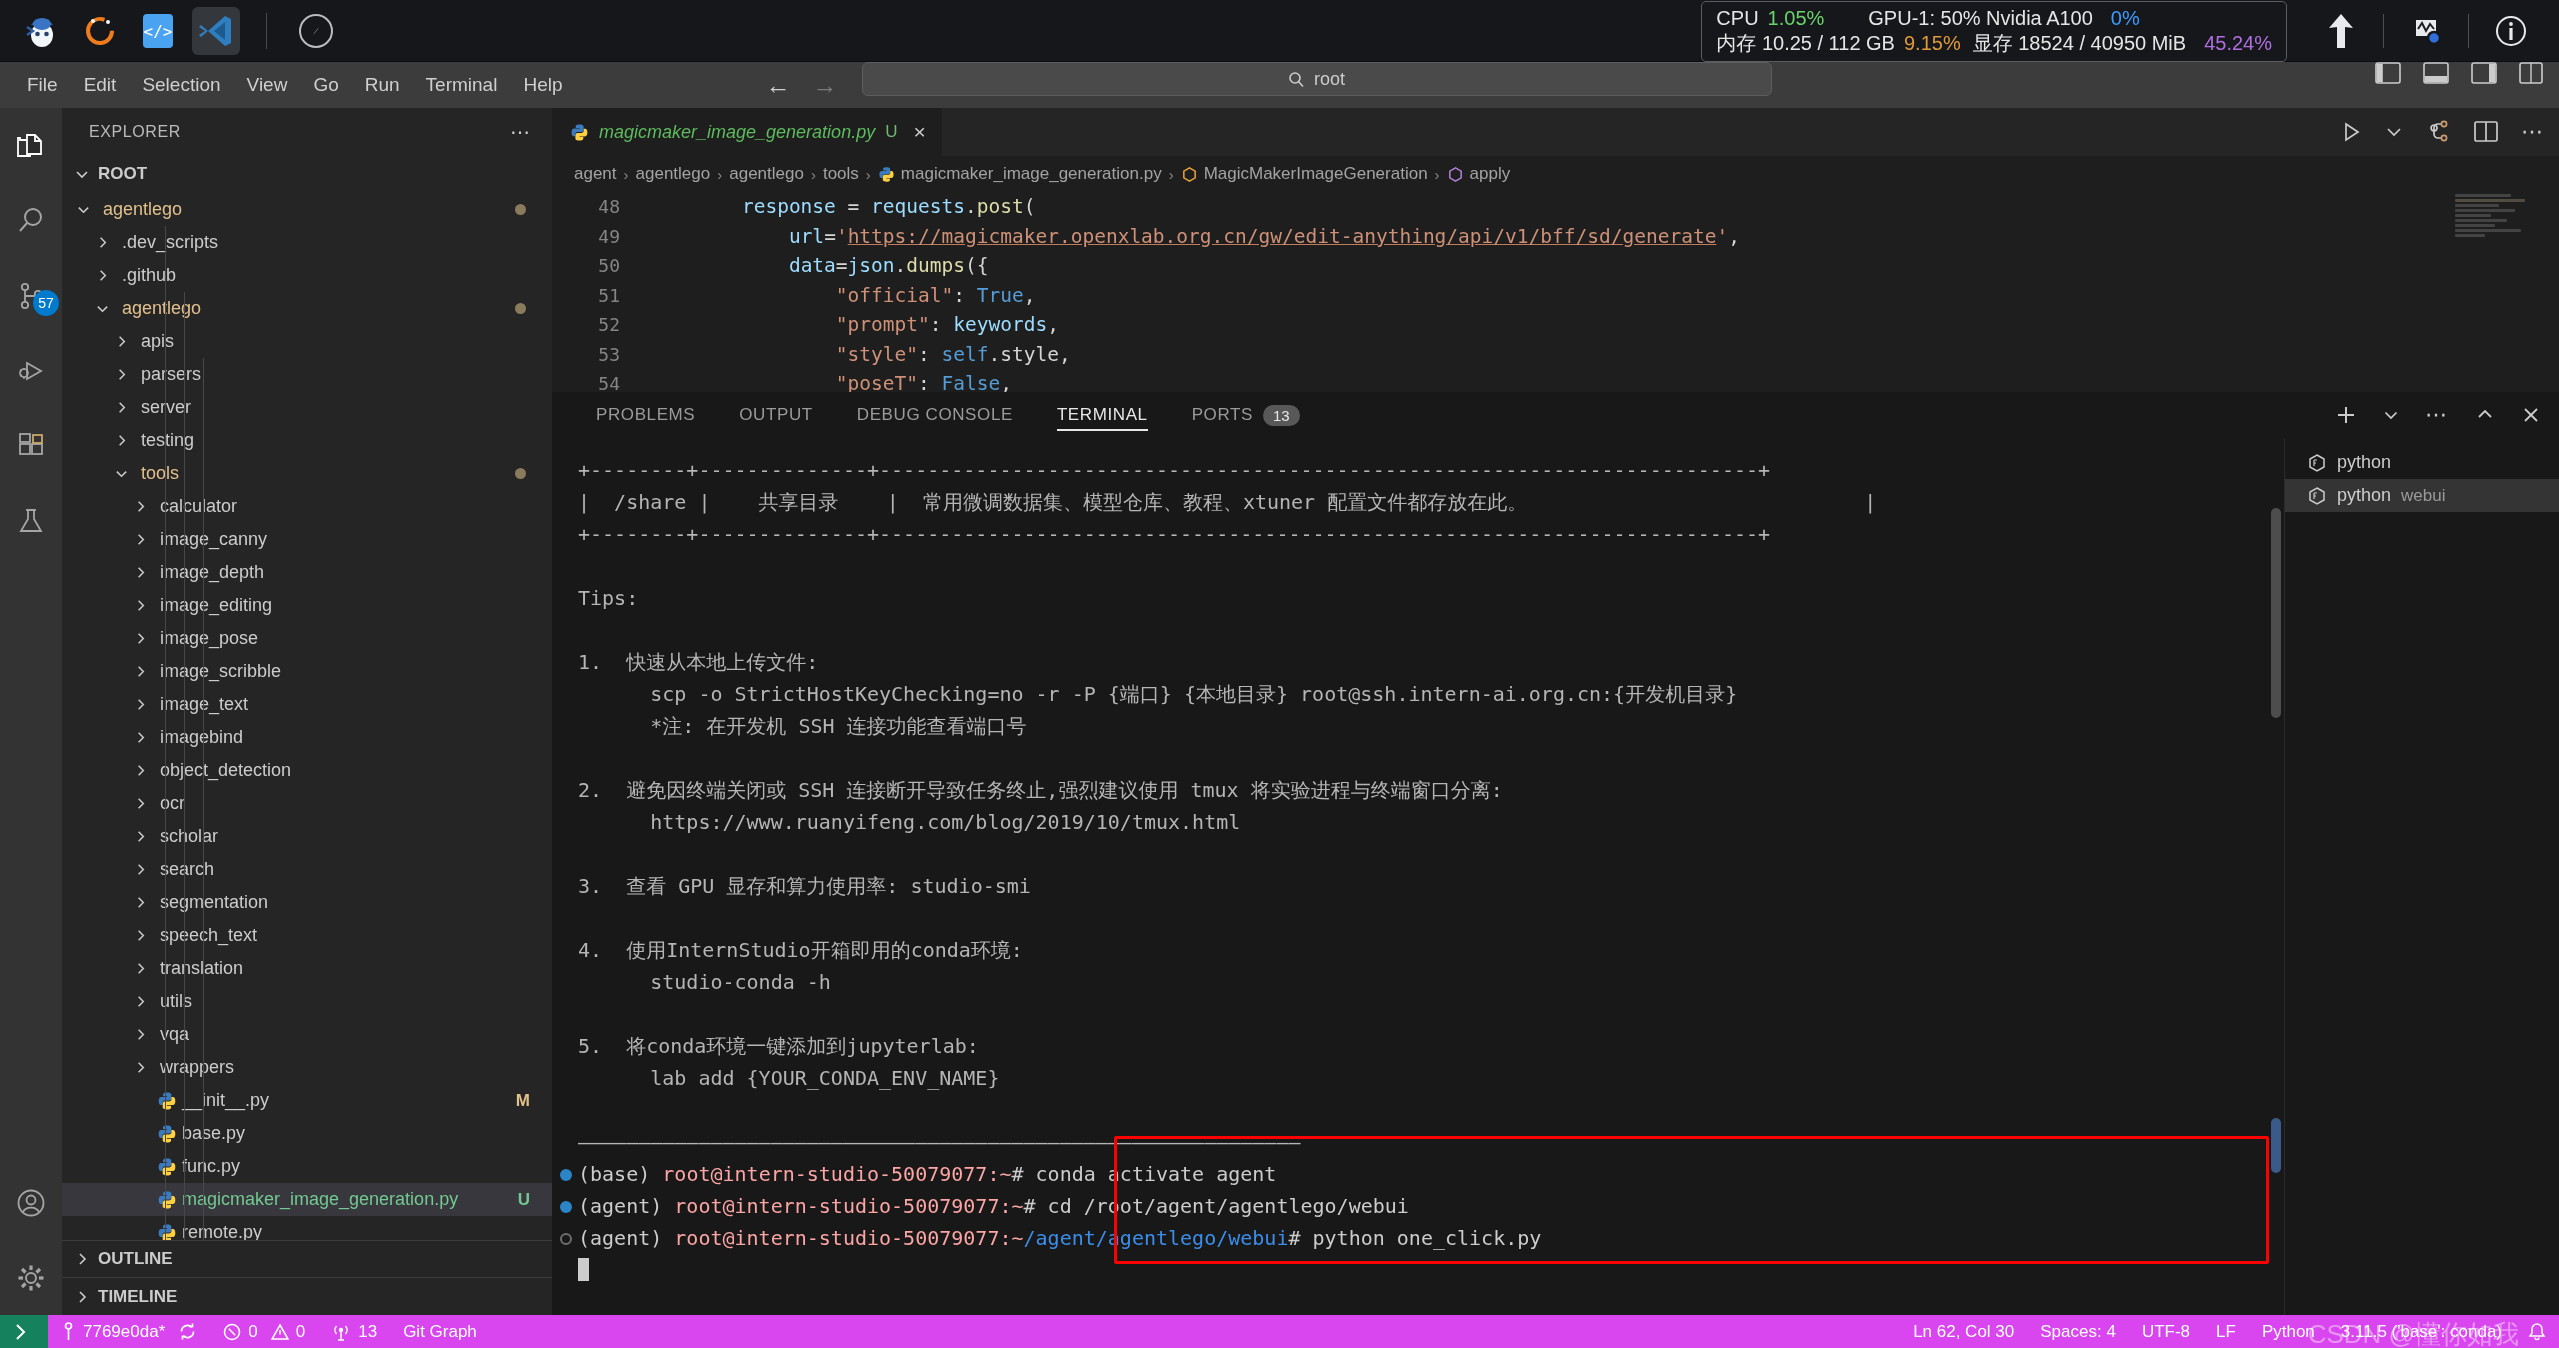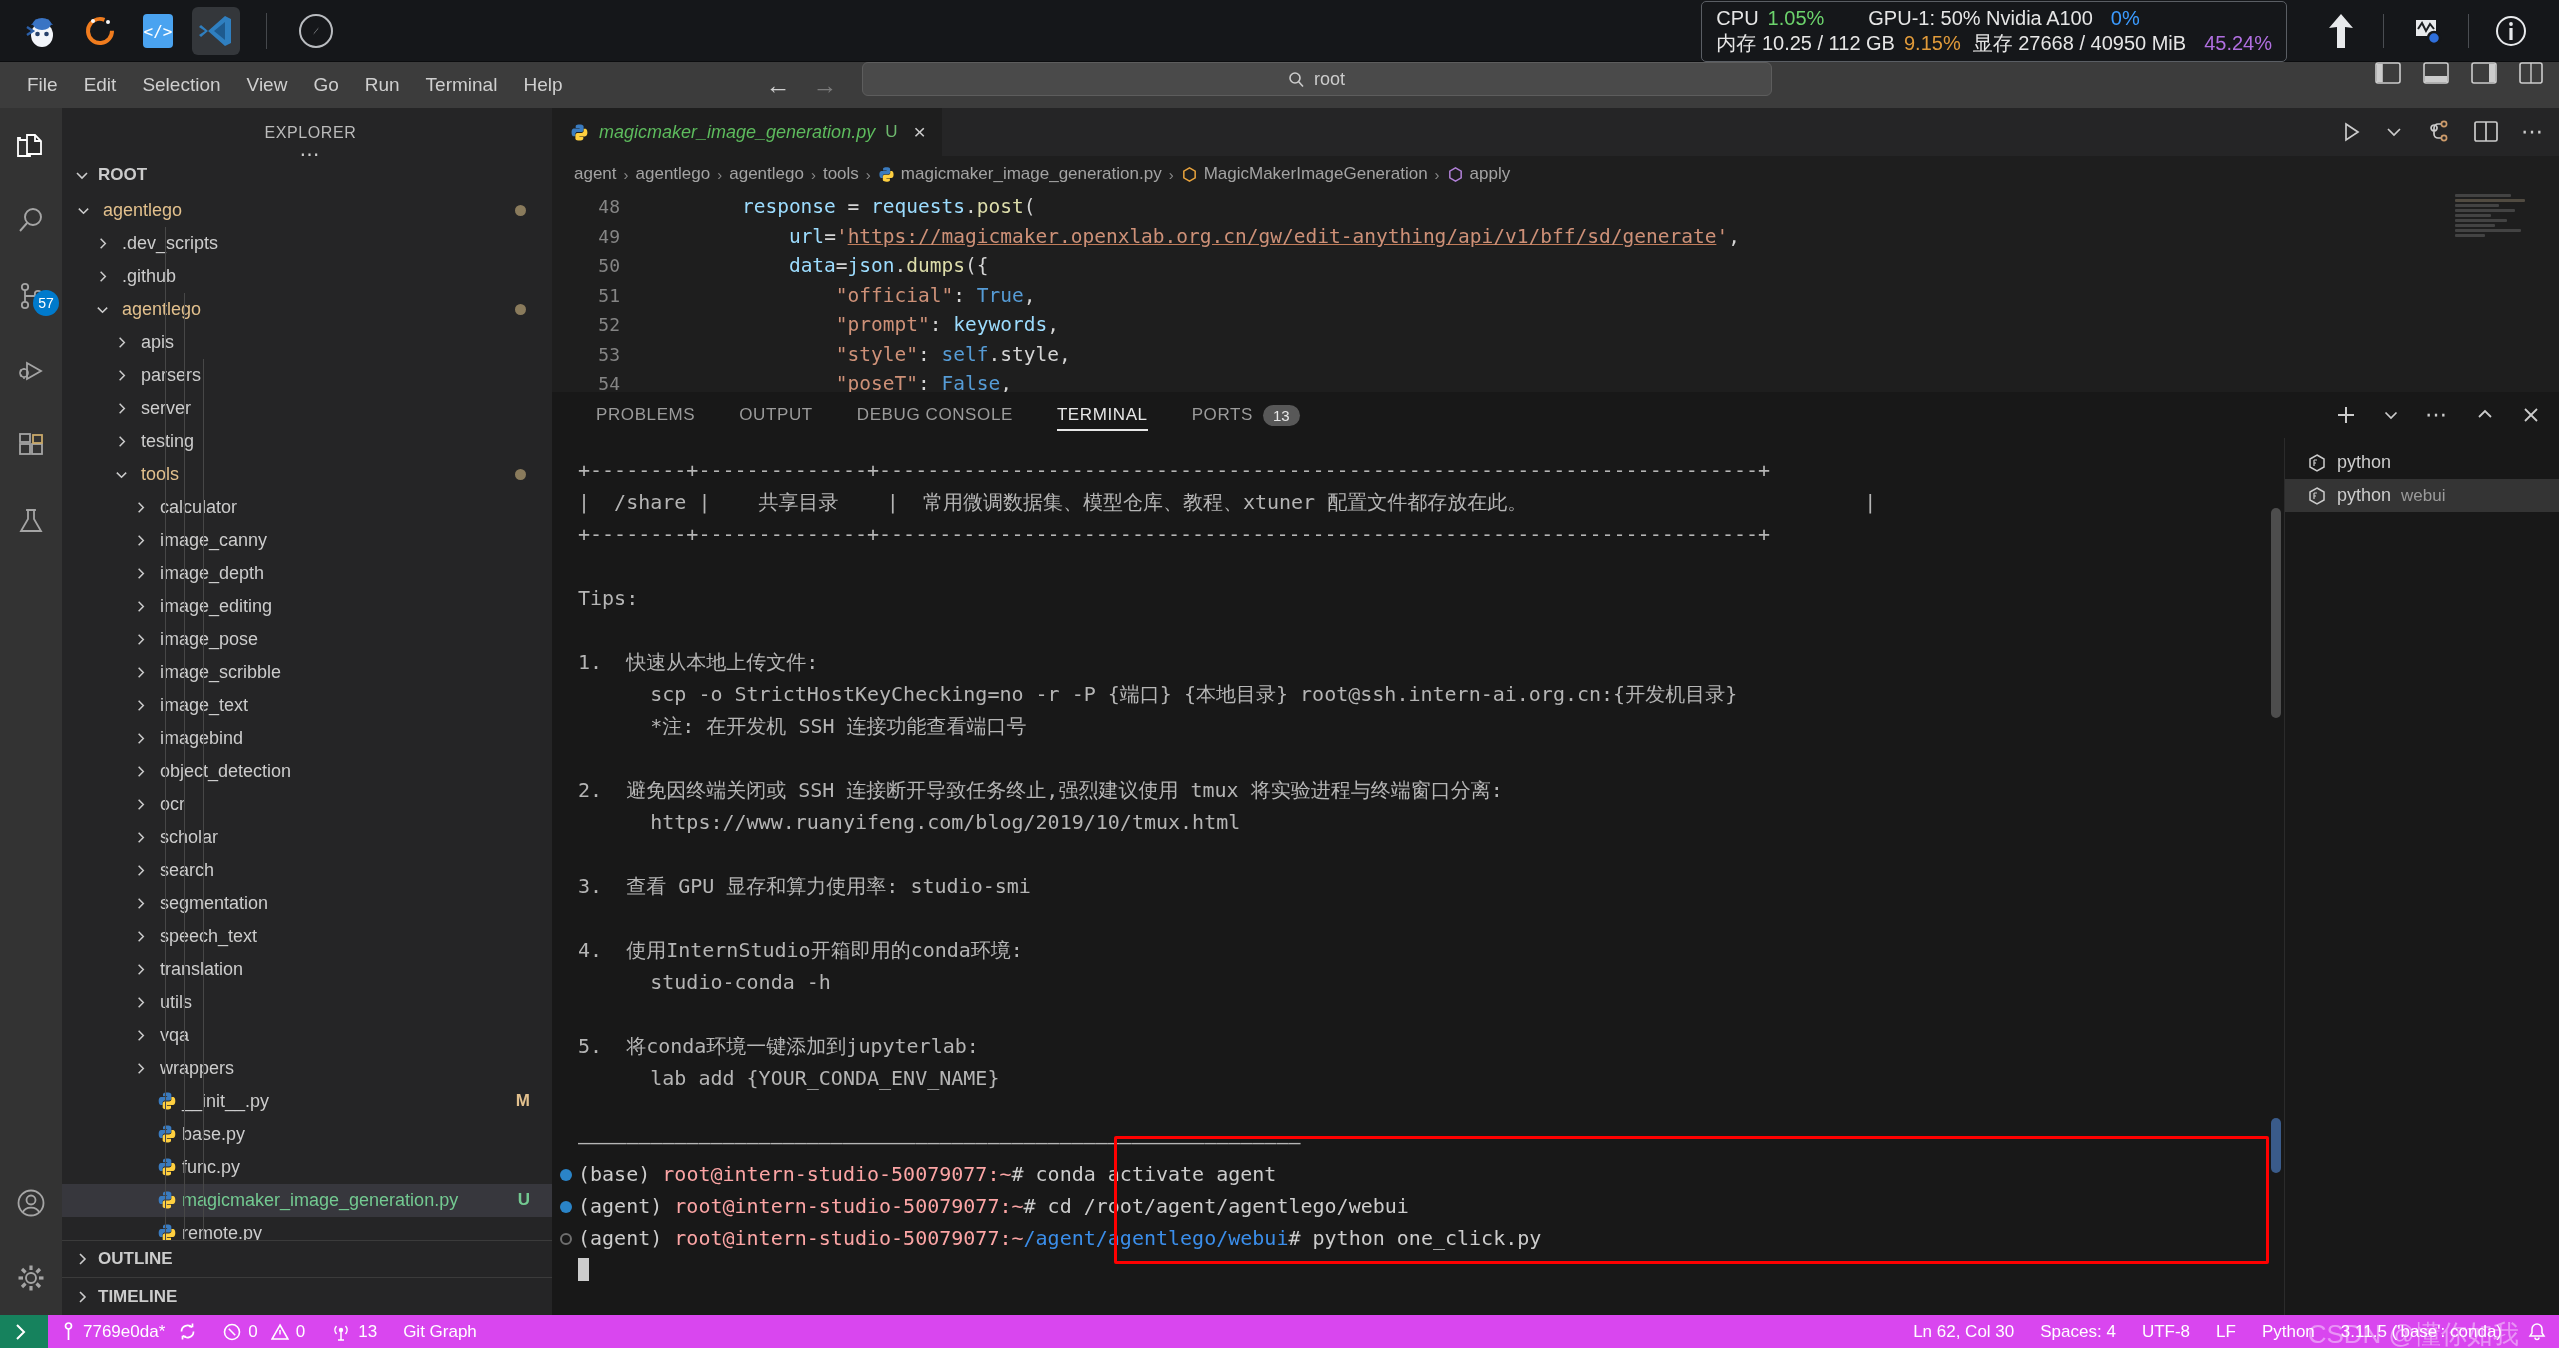--- a/index.html
+++ b/index.html
@@ -87,22 +87,21 @@
     position: absolute; right: 8px; bottom: 17px; background: #007acc; color: #fff;
     font-size: 14px; min-width: 26px; height: 26px; border-radius: 13px;
     display: flex; align-items: center; justify-content: center; padding: 0 5px;
   }
   .ab-bottom { margin-top: auto; }
 
   
   .sidebar { width: 490px; background: #252526; display: flex; flex-direction: column; flex: 0 0 490px; }
   .sb-header {
     height: 48px; display: flex; align-items: center; justify-content: space-between;
-    padding: 16px 20px 0 27px;
-    flex-direction: column;
+    padding: 0 20px 0 27px;
   }
   .sb-title { font-size: 16px; letter-spacing: 0.6px; color: #bbbbbb; }
   .sb-dots { color: #cccccc; font-size: 20px; letter-spacing: 2px; }
   .sb-section {
     height: 38px; display: flex; align-items: center; gap: 8px; padding-left: 12px;
     font-size: 17px; font-weight: bold; color: #cccccc;
   }
   .tree { flex: 1 1 auto; overflow: hidden; position: relative; }
   .trow {
     height: 33px; display: flex; align-items: center; font-size: 18px; color: #cccccc;
@@ -294,21 +293,21 @@
           <span class="lbl">CPU</span>
           <span style="color:#6cd36c">1.05%</span>
           <span class="gap"></span>
           <span class="lbl">GPU-1: 50% Nvidia A100</span>
           <span style="color:#3b9bff;margin-left:9px">0%</span>
         </div>
         <div class="stat-row">
           <span class="lbl">内存 10.25 / 112 GB</span>
           <span style="color:#e09a3a">9.15%</span>
           <span style="width:12px;display:inline-block"></span>
-          <span class="lbl">显存 27668 / 40950 MiB</span>
+          <span class="lbl">显存 18524 / 40950 MiB</span>
           <span style="color:#b06fe0;margin-left:9px">45.24%</span>
         </div>
       </div>
       <div class="host-icon-btn">
         <svg width="34" height="40" viewBox="0 0 34 40">
             <path d="M17 3 L29 17 L21 16 L21 37 L13 37 L13 16 L5 17 Z" fill="#e8eaec"></path>
           </svg>
       </div>
       <div class="host-vsep"></div>
       <div class="host-icon-btn">

